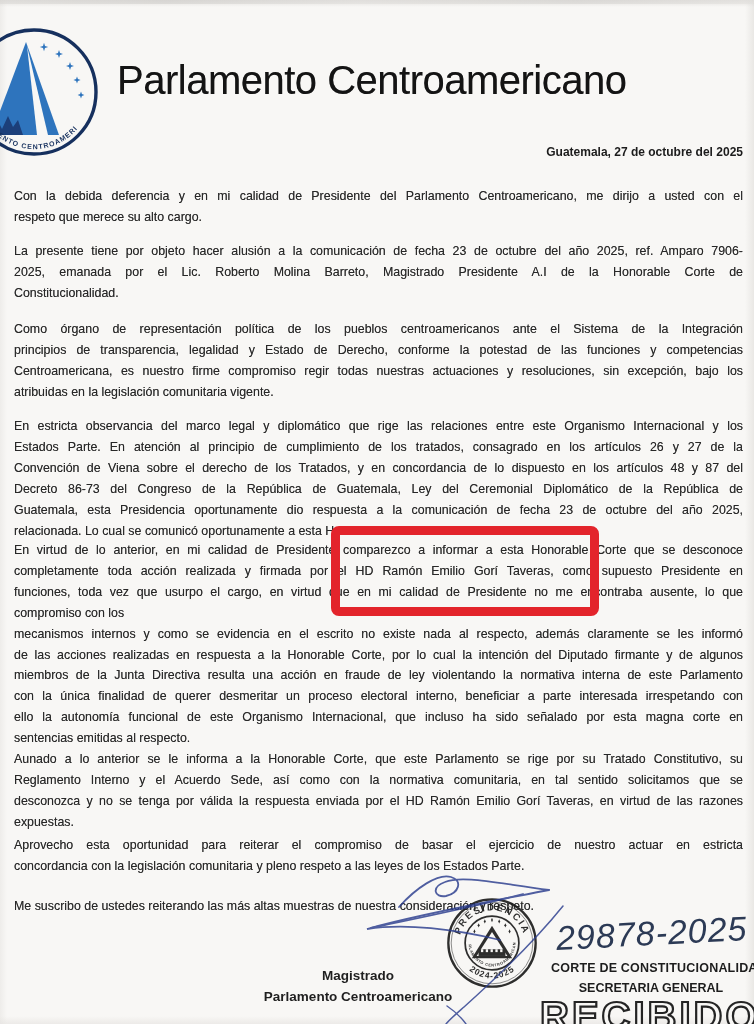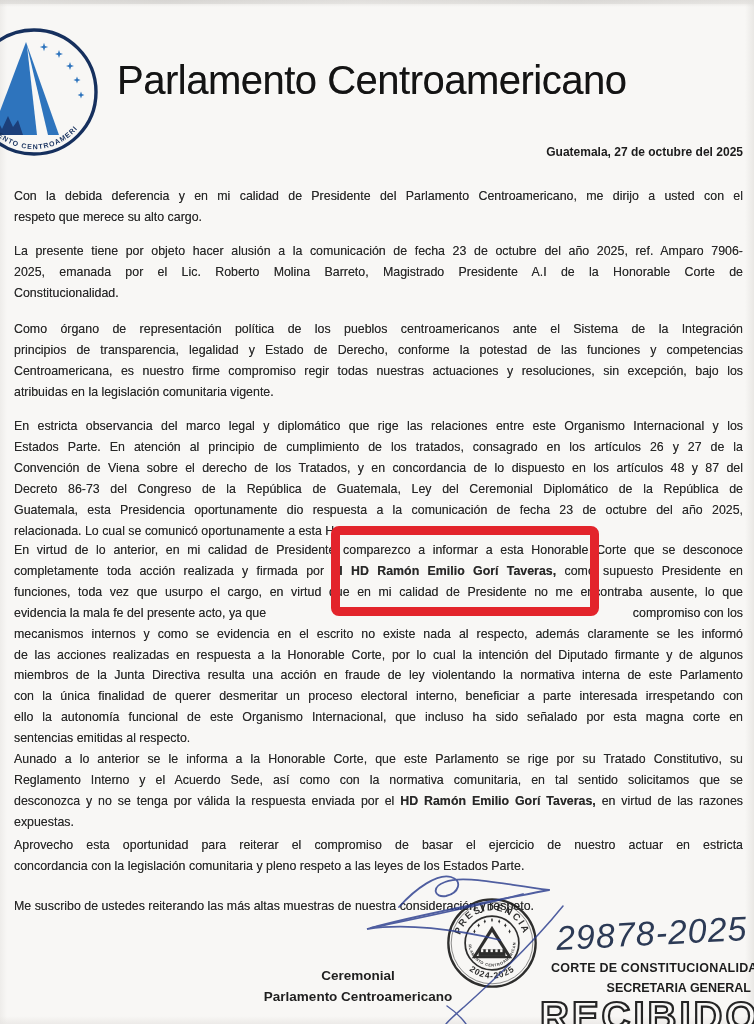--- a/index.html
+++ b/index.html
@@ -20,42 +20,42 @@
   .title { position:absolute; left:117px; top:56px; font-size:40px; line-height:48px;
     letter-spacing:-.5px; color:#141414; text-shadow:0 0 .6px rgba(20,20,20,.5); }
   .date  { position:absolute; right:11px; top:145px; font-size:12px; font-weight:700; color:#1c1c1c; }
 
   .paras { position:absolute; left:14px; right:11px; top:0; height:100%; z-index:1; }
   .para  { position:absolute; left:0; right:0; font-size:12.4px; line-height:20.9px;
            color:#282828; text-shadow:0 0 .4px rgba(35,35,35,.55); }
   .para .line { text-align:justify; text-align-last:justify; }
   .para .line.last { text-align:justify; text-align-last:left; }
   .para .line.split { display:flex; justify-content:space-between; }
-  .bold { font-weight:700; }
+  .bold { font-weight:400; }
   .para-0 { top:186px; } .para-1 { top:241px; } .para-2 { top:319px; } .para-3 { top:416px; }
   .para-4 { top:540px; } .para-5 { top:749px; } .para-6 { top:835px; } .para-7 { top:896px; }
 
   .hl-box { position:absolute; left:331px; top:526px; width:268px; height:90px;
     border:9px solid #e3242b; border-radius:8px; z-index:6; }
 
   .logo { position:absolute; left:-36px; top:22px; width:140px; height:140px; z-index:2; }
 
   .sig-block { position:absolute; left:248px; top:961px; width:220px; text-align:center; z-index:2; color:#1f1f1f; }
   .sig-name { font-size:15px; font-weight:700; }
   .sig-role { font-size:13.5px; font-weight:700; margin-top:7px; }
   .sig-org  { font-size:13.5px; font-weight:700; margin-top:6px; }
 
   .stamp { position:absolute; left:444px; top:895px; width:96px; height:96px; z-index:3; opacity:.92; }
   .sig-svg { position:absolute; left:0; top:0; width:754px; height:1024px; z-index:4; }
 
   .case-number { position:absolute; left:556px; top:914px; font-size:34px; font-style:italic;
     color:#2c3a55; transform:rotate(-3deg); letter-spacing:1px; white-space:nowrap; z-index:2; }
   .court-org  { position:absolute; left:551px; top:961px; font-size:12.5px; font-weight:700;
     letter-spacing:.2px; white-space:nowrap; color:#1d1d1d; z-index:2; }
-  .court-dept { position:absolute; left:551px; top:981px; width:200px; text-align:right;
+  .court-dept { position:absolute; left:551px; top:981px; width:200px; text-align:center;
     font-size:12.5px; font-weight:700; color:#1d1d1d; z-index:2; }
   .received   { position:absolute; left:540px; top:994px; font-size:40px; font-weight:700;
     letter-spacing:3px; color:#f8f7f5; -webkit-text-stroke:2.2px #242424; white-space:nowrap; z-index:2; }
 </style>
 </head>
 <body>
 
 <div class="page">
   <div class="edge-top"></div>
 
@@ -105,21 +105,20 @@
         <div class="line"><span>Convención de Viena sobre el derecho de los Tratados, y en concordancia de lo dispuesto en los artículos 48 y 87 del</span></div>
         <div class="line"><span>Decreto 86-73 del Congreso de la República de Guatemala, Ley del Ceremonial Diplomático de la República de</span></div>
         <div class="line"><span>Guatemala, esta Presidencia oportunamente dio respuesta a la comunicación de fecha 23 de octubre del año 2025,</span></div>
         <div class="line last"><span>relacionada. Lo cual se comunicó oportunamente a esta Honorable Corte.</span></div>
       </div>
       <div class="para para-4">
         <div class="line"><span>En virtud de lo anterior, en mi calidad de Presidente comparezco a informar a esta Honorable Corte que se desconoce</span></div>
         <div class="line"><span>completamente toda acción realizada y firmada por </span><span class="bold">el HD Ramón Emilio Gorí Taveras,</span><span> como supuesto Presidente en</span></div>
         <div class="line"><span>funciones, toda vez que usurpo el cargo, en virtud que en mi calidad de Presidente no me encontraba ausente, lo que</span></div>
         <div class="line split">
-          <span>evidencia la mala fe del presente acto, ya que</span>
           <span>compromiso con los</span>
         </div>
         <div class="line"><span>mecanismos internos y como se evidencia en el escrito no existe nada al respecto, además claramente se les informó</span></div>
         <div class="line"><span>de las acciones realizadas en respuesta a la Honorable Corte, por lo cual la intención del Diputado firmante y de algunos</span></div>
         <div class="line"><span>miembros de la Junta Directiva resulta una acción en fraude de ley violentando la normativa interna de este Parlamento</span></div>
         <div class="line"><span>con la única finalidad de querer desmeritar un proceso electoral interno, beneficiar a parte interesada irrespetando con</span></div>
         <div class="line"><span>ello la autonomía funcional de este Organismo Internacional, que incluso ha sido señalado por esta magna corte en</span></div>
         <div class="line last"><span>sentencias emitidas al respecto.</span></div>
       </div>
       <div class="para para-5">
@@ -186,21 +185,21 @@
     <g fill="none" stroke="#2b3d8e" stroke-width="1.8" opacity="0.82" stroke-linecap="round">
       <path d="M 399 907 C 416 888 438 873 451 877 C 463 881 459 893 446 896 C 434 898 431 887 445 882 C 462 875 495 883 549 890"></path>
       <path d="M 549 890 C 498 900 424 913 367 929 C 405 923 455 929 500 940"></path>
       <path d="M 523 894 C 478 906 418 918 371 928"></path>
       <path d="M 563 906 C 534 942 494 980 464 1007 C 456 1014 450 1019 446 1024" stroke-width="1.5"></path>
       <path d="M 447 1006 C 456 1012 461 1017 466 1024" stroke-width="1.4"></path>
     </g>
   </svg>
 
   <div class="sig-block">
-    <div class="sig-role">Ceremonial</div>
+    <div class="sig-role">Magistrado</div>
     <div class="sig-org">Parlamento Centroamericano</div>
   </div>
 
   <div class="case-number">29878-2025</div>
   <div class="court-org">CORTE DE CONSTITUCIONALIDAD</div>
   <div class="court-dept">SECRETARIA GENERAL</div>
   <div class="received">RECIBIDO</div>
 </div>
 
 </body></html>

